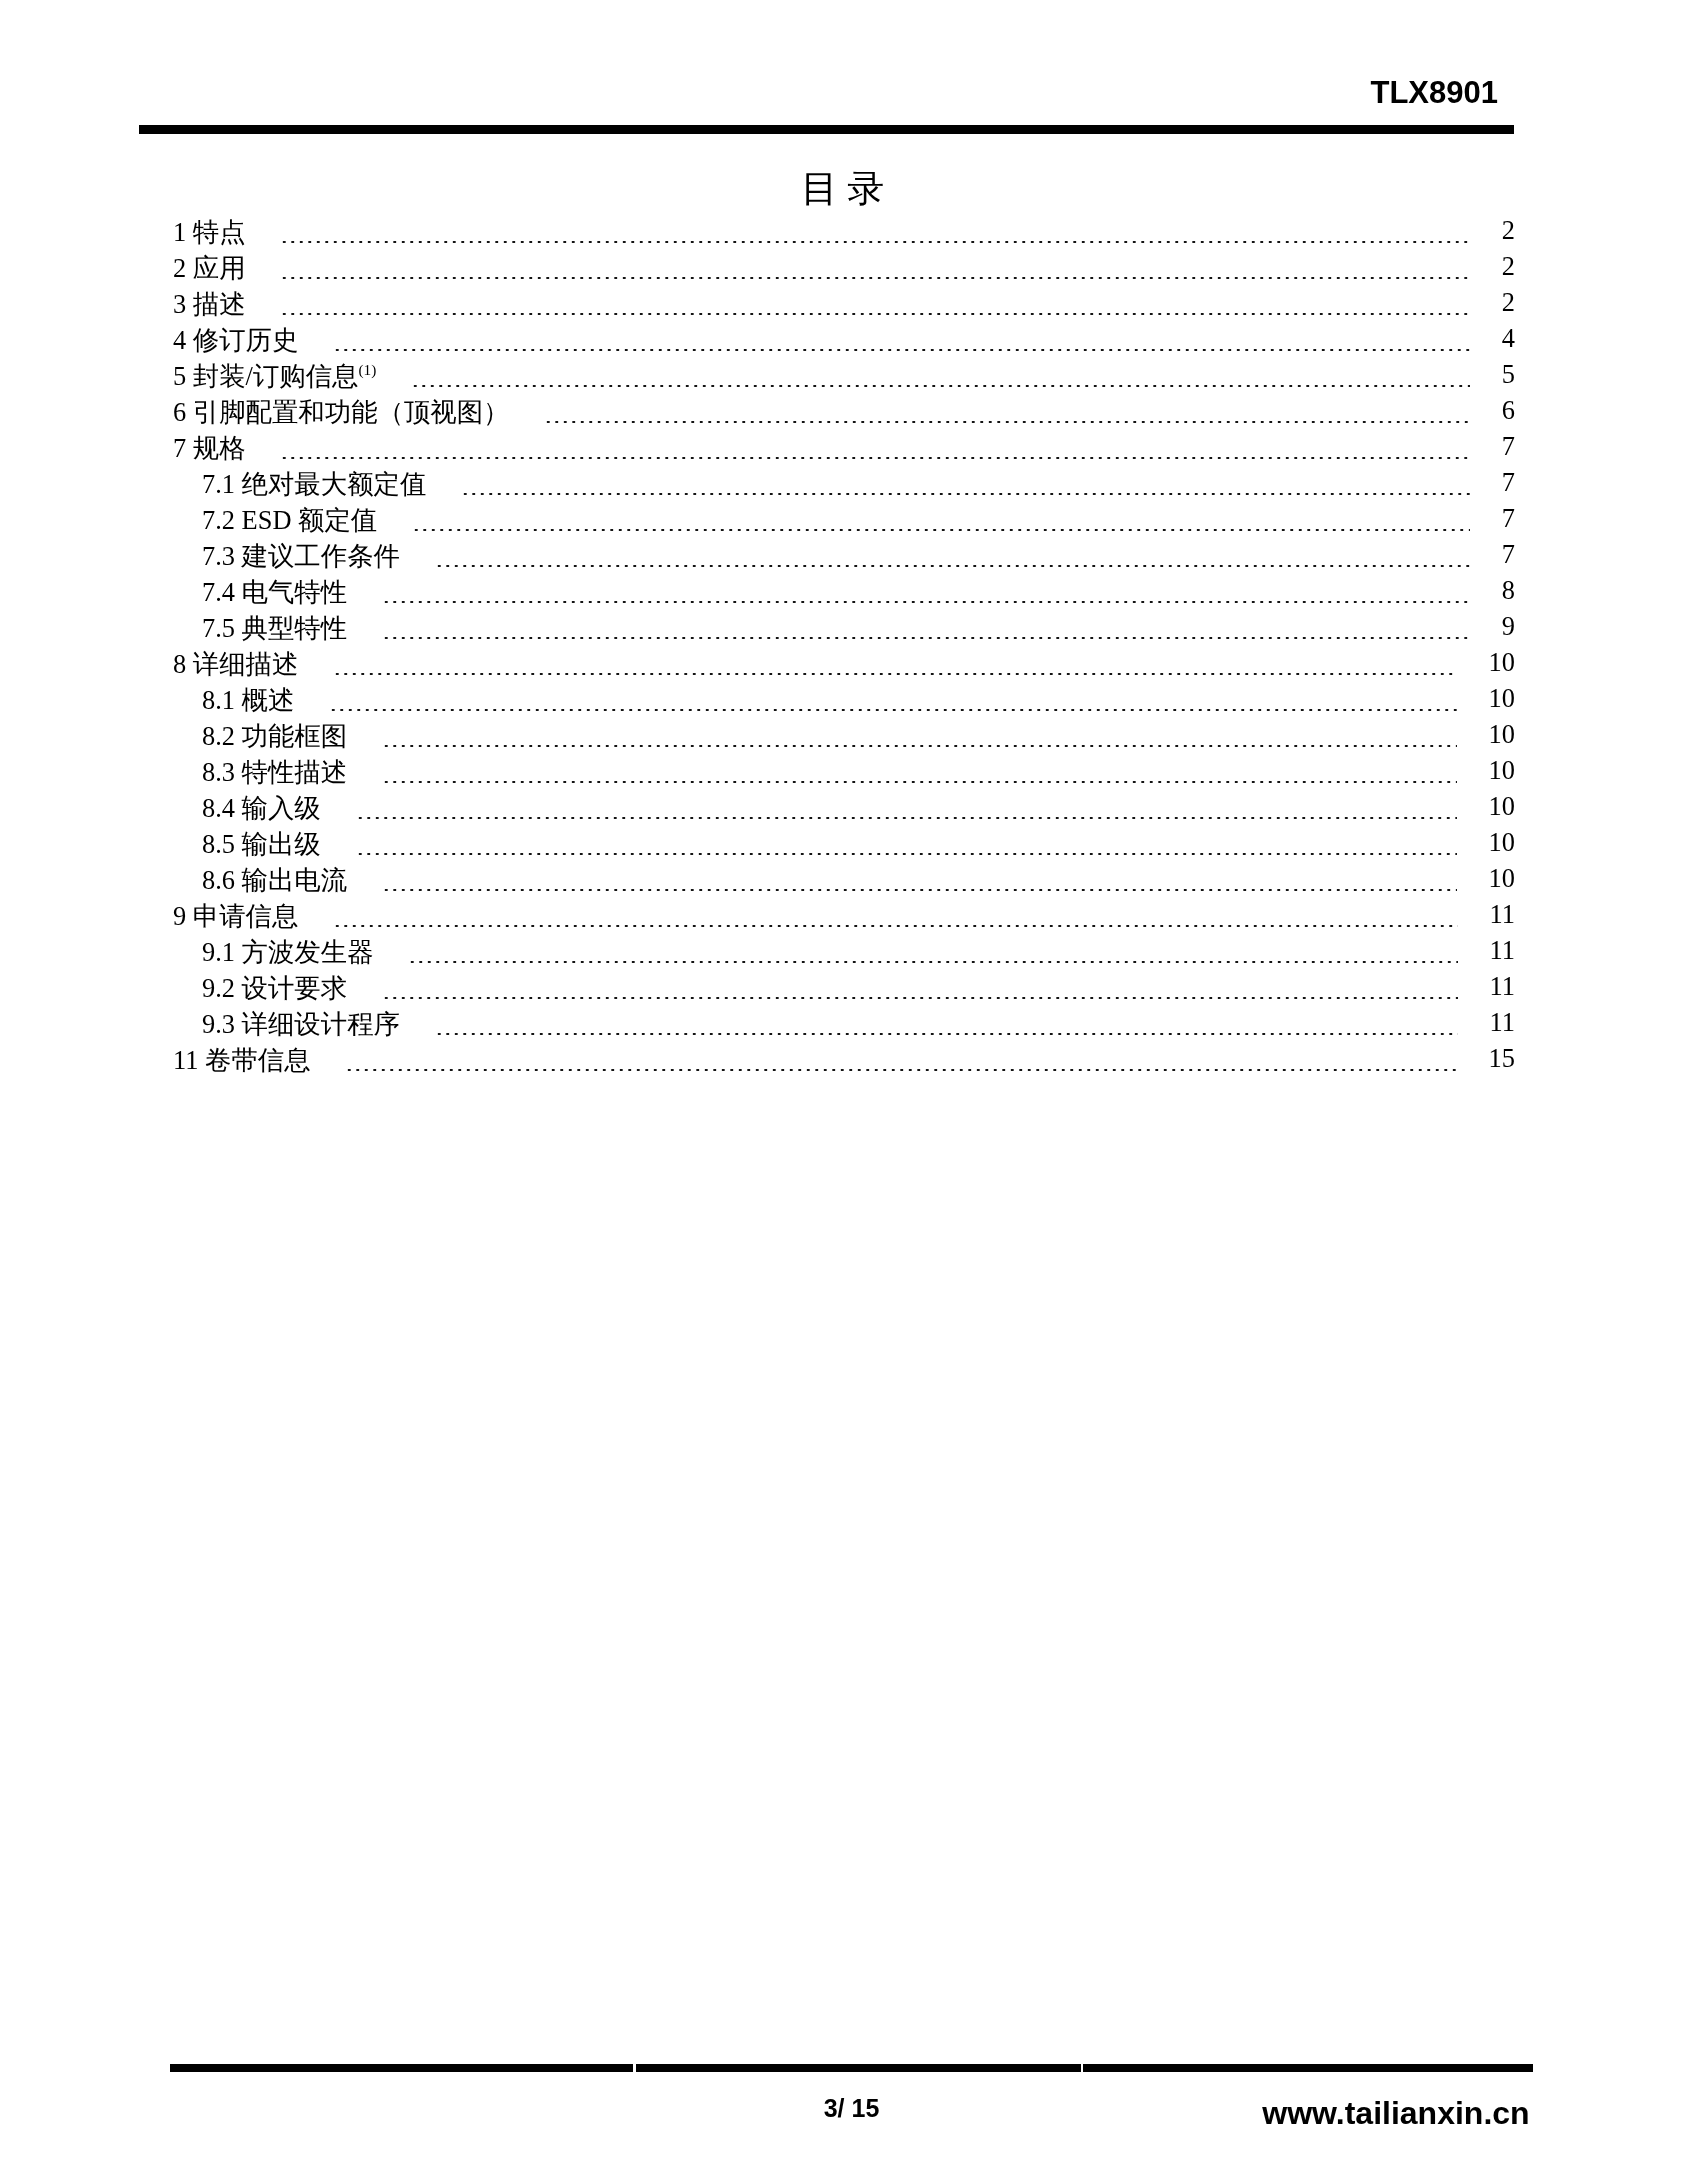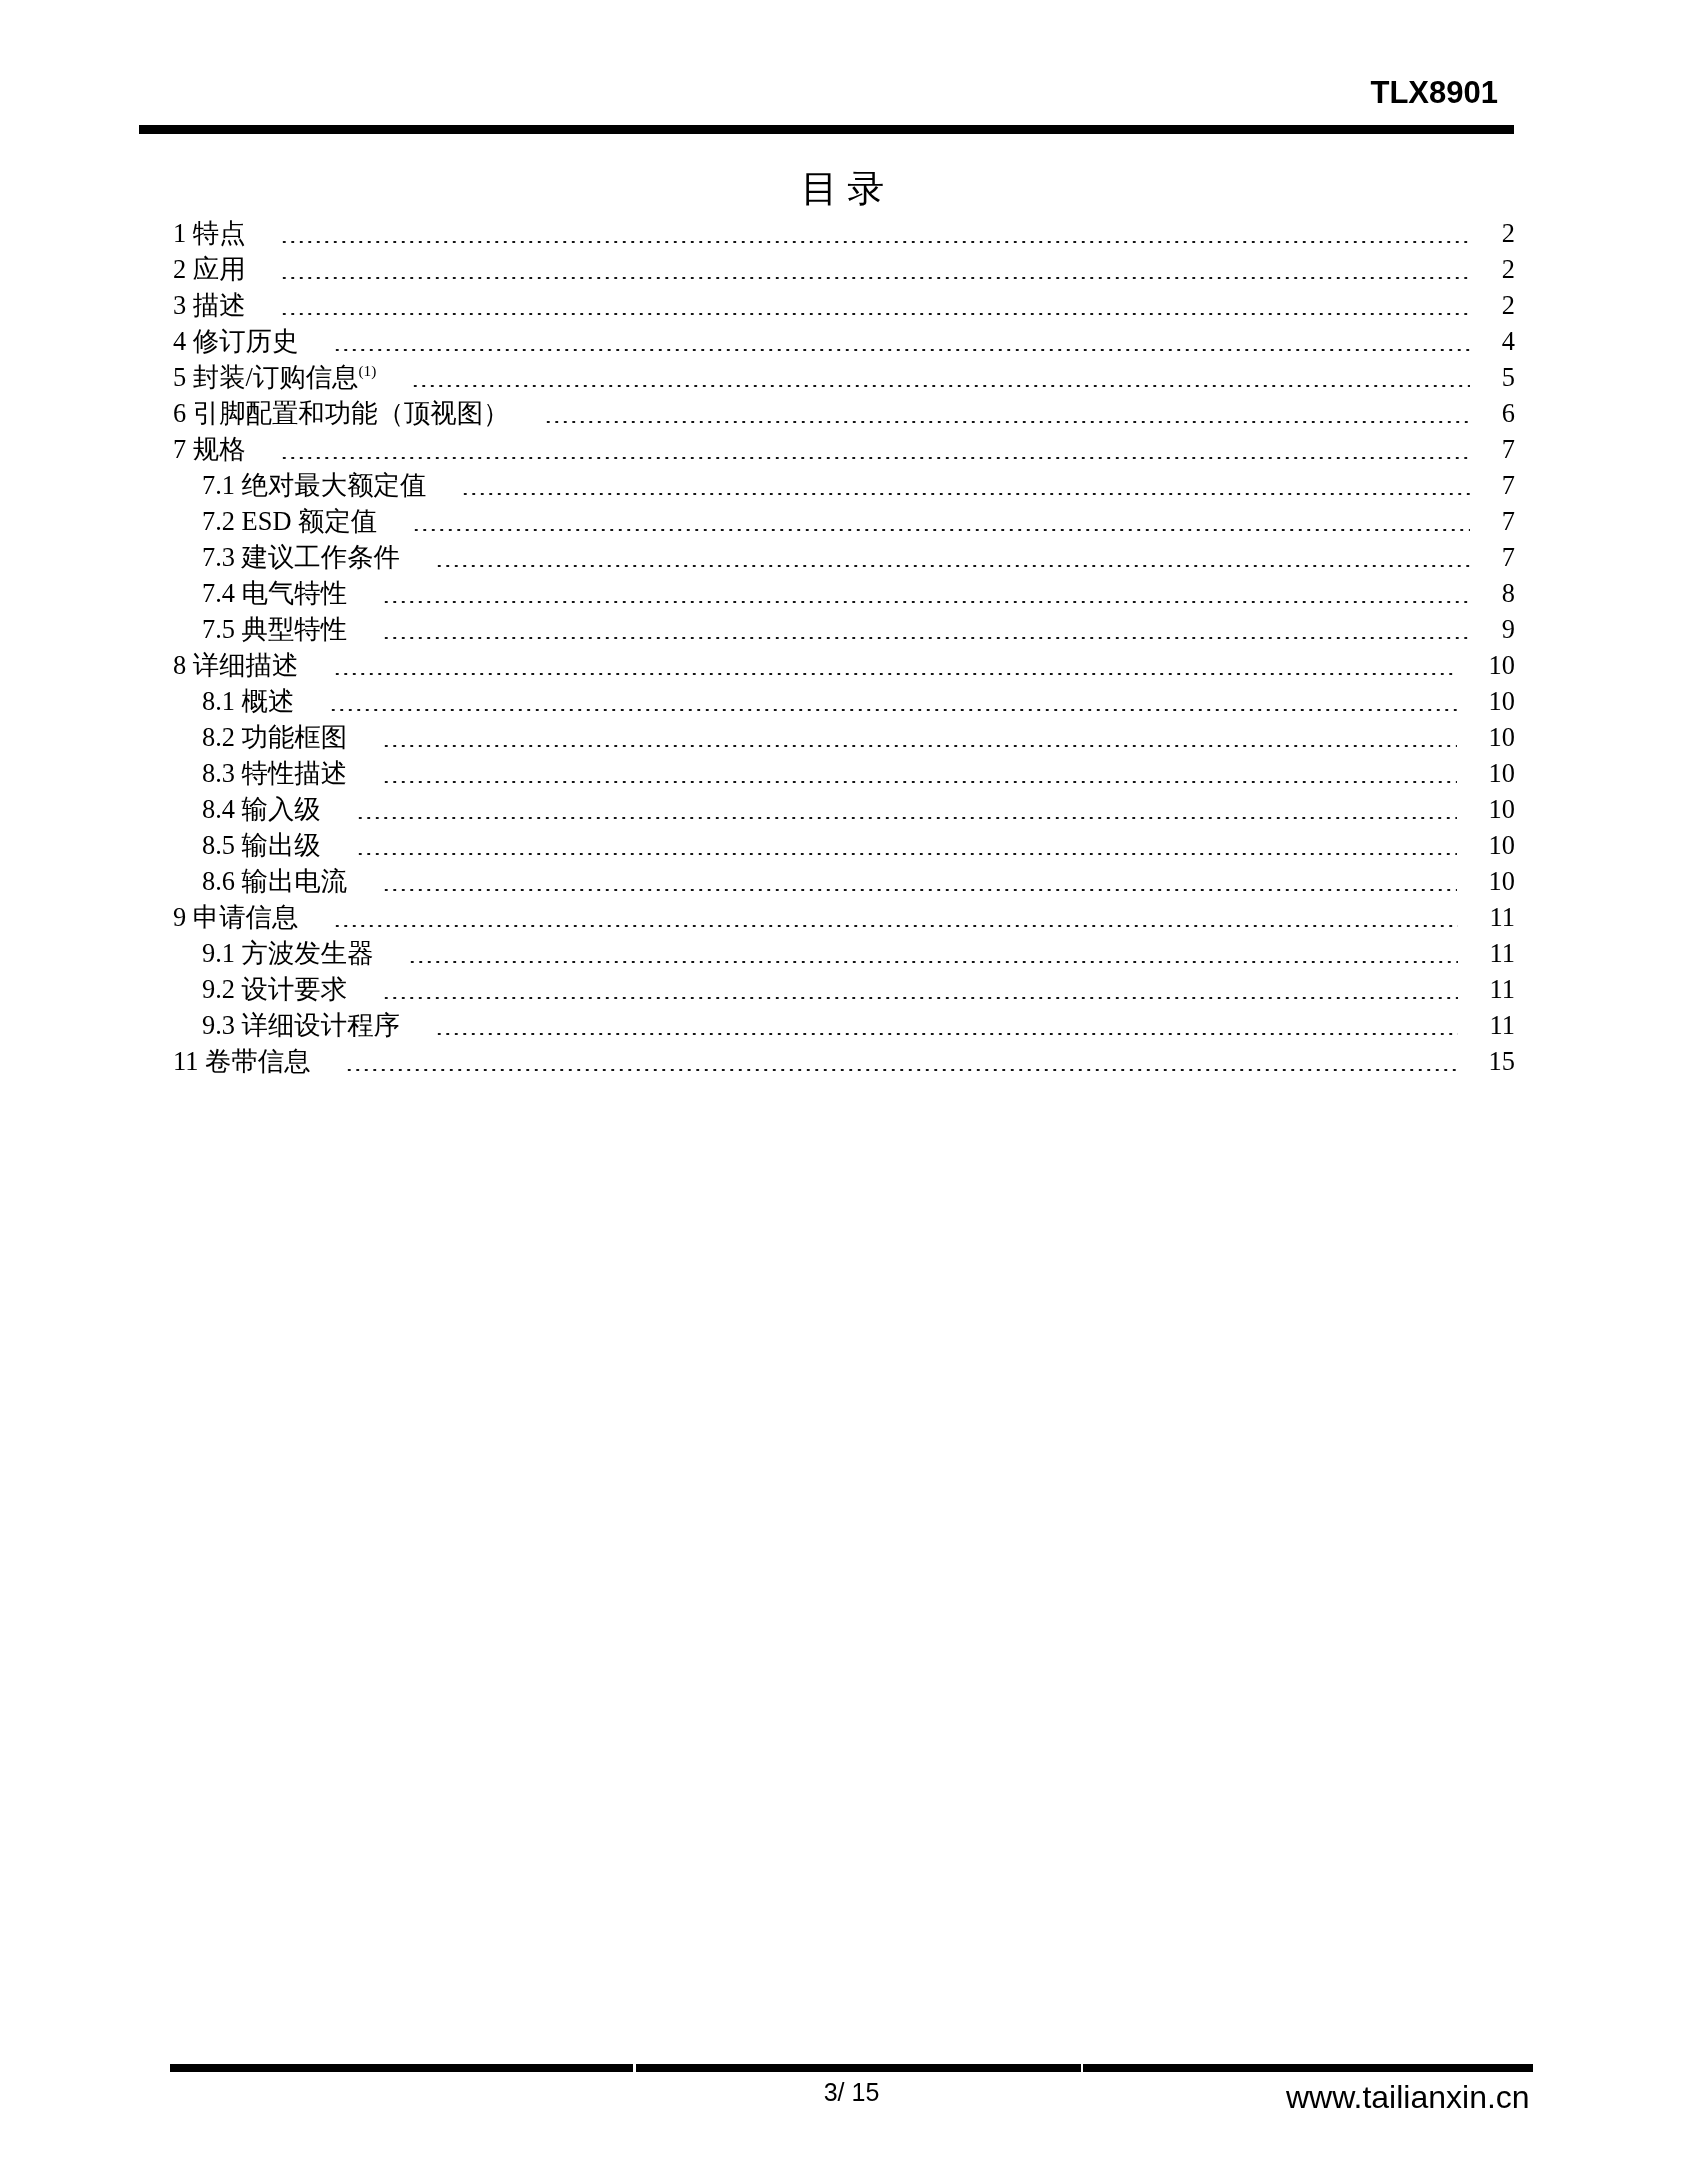--- a/index.html
+++ b/index.html
@@ -46,21 +46,21 @@
 
   
   .toc {
     position: absolute;
     top: 215px;
     left: 173px;
     right: 170px;
   }
   .toc-row {
     display: flex;
-    align-items: center;
+    align-items: flex-start;
     height: 36px;
     font-size: 26.4px;
     white-space: nowrap;
     gap: 28px;
   }
   .toc-row.lvl2 { padding-left: 29px; }
   .toc-label sup {
     font-size: 0.58em;
     vertical-align: super;
     line-height: 0;
@@ -84,24 +84,24 @@
     width: 1363px;
   }
   .footer-rule { display: flex; height: 7.7px; }
   .footer-rule .seg { background: #000; height: 100%; }
   .footer-rule .gap { width: 2.6px; height: 100%; background: #fff; }
   .seg-1 { width: 463px; }
   .seg-2 { width: 445px; }
   .seg-3 { flex: 1; }
   .footer-textline {
     position: relative;
-    margin-top: 6px;
+    margin-top: 22px;
     height: 32px;
     font-family: "Liberation Sans", sans-serif;
-    font-weight: normal;
+    font-weight: bold;
   }
   .footer-pageno {
     position: absolute;
     left: 0; right: 0;
     text-align: center;
     font-size: 25px;
   }
   .footer-site {
     position: absolute;
     right: 3.4px;

